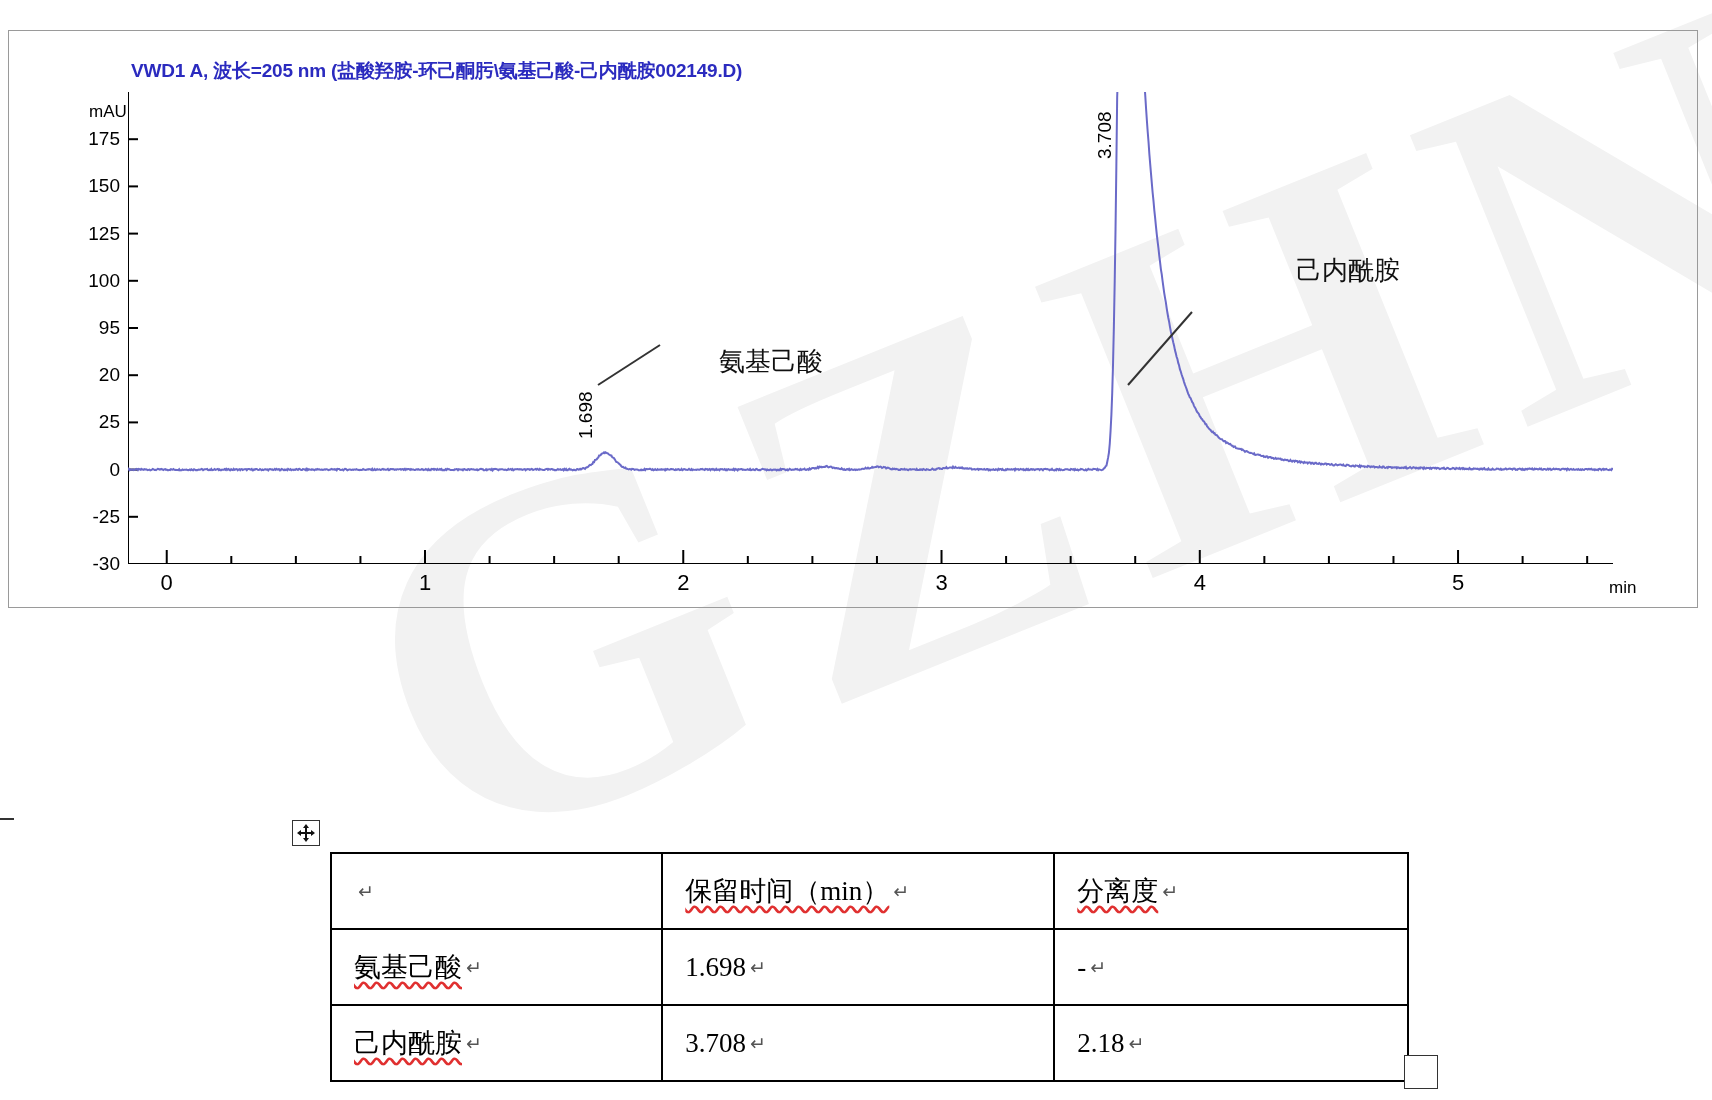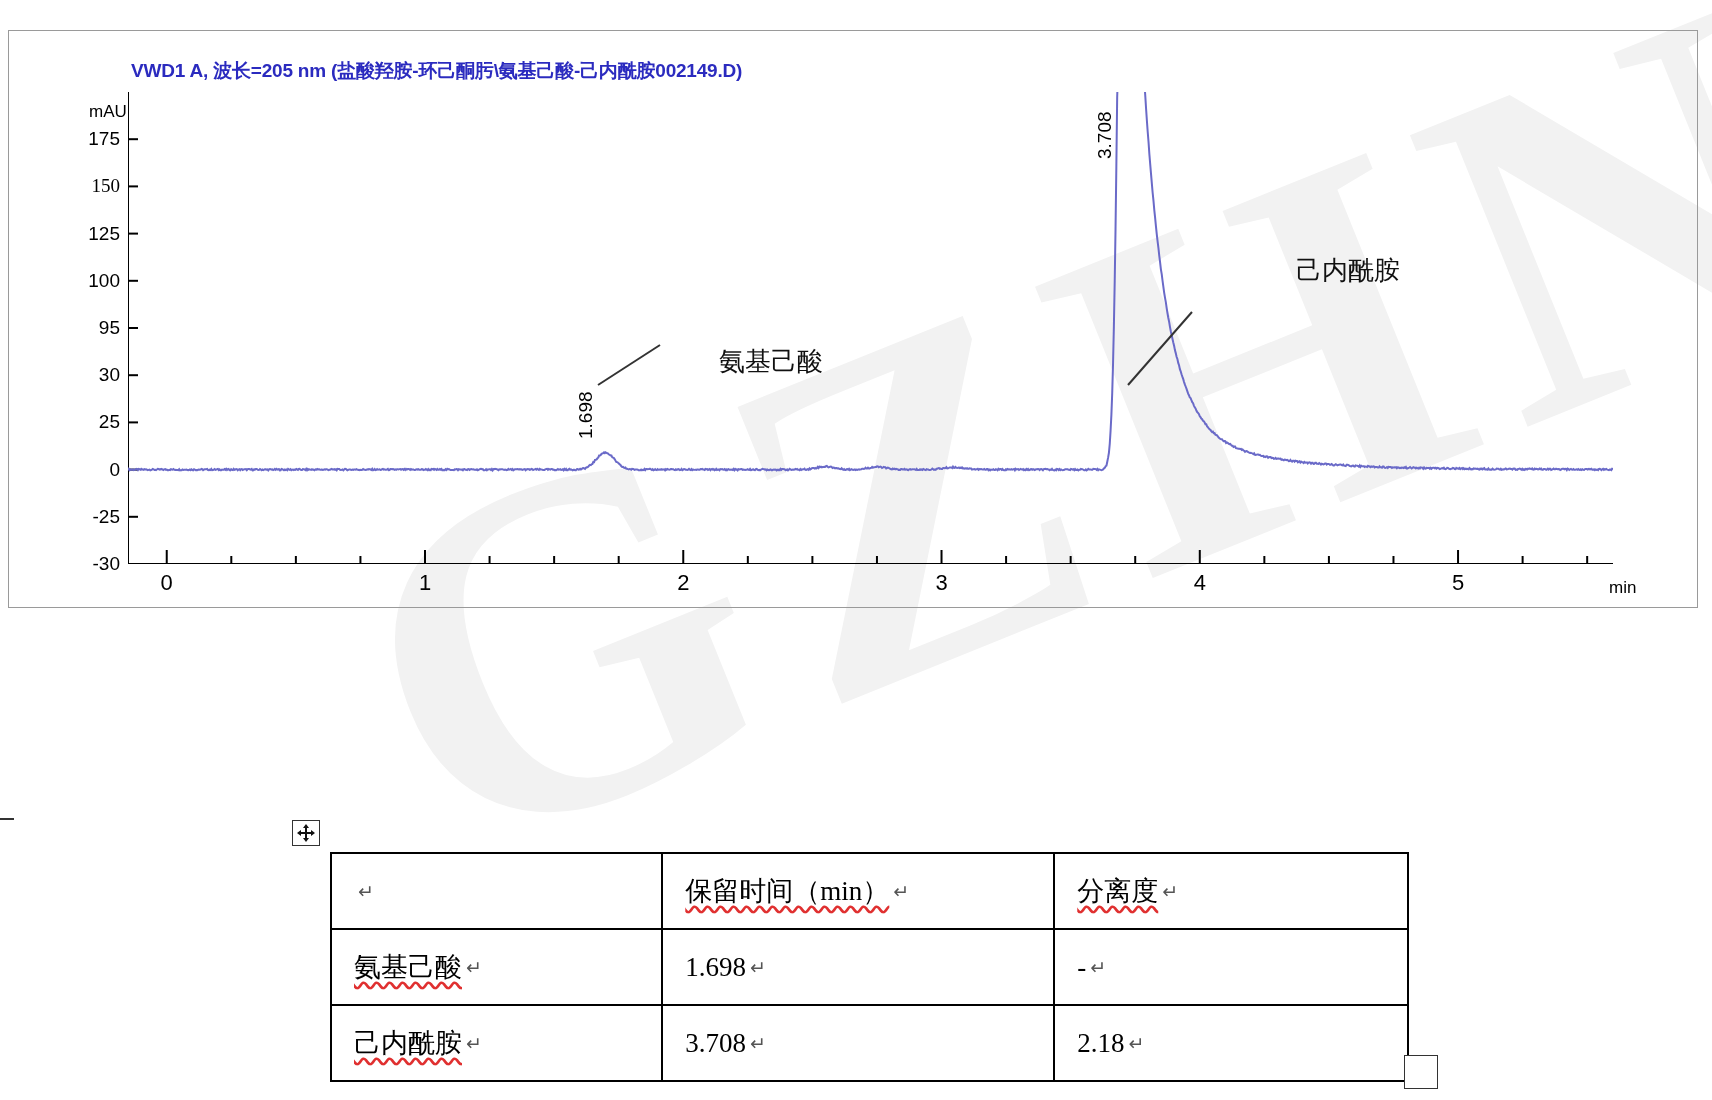--- a/index.html
+++ b/index.html
@@ -229,25 +229,25 @@
 <div class="chrom-title">VWD1 A, 波长=205 nm (盐酸羟胺-环己酮肟\氨基己酸-己内酰胺002149.D)</div>
 
 <div class="y-axis-label">mAU</div>
 <div class="min-label">min</div>
 
 <div class="ytick-col" id="yticks">
     <div class="ytick" style="top: 472px;">-30</div>
     <div class="ytick" style="top: 424.8px;">-25</div>
     <div class="ytick" style="top: 377.6px;">0</div>
     <div class="ytick" style="top: 330.4px;">25</div>
-    <div class="ytick" style="top: 283.2px;">30</div>
+    <div class="ytick" style="top: 283.2px;">20</div>
     <div class="ytick" style="top: 236px;">95</div>
     <div class="ytick" style="top: 188.8px;">100</div>
     <div class="ytick" style="top: 141.6px;">125</div>
-    <div class="ytick" style="top: 94.4px; font-family: Liberation Serif, serif;">150</div>
+    <div class="ytick" style="top: 94.4px;">150</div>
     <div class="ytick" style="top: 47.2px;">175</div>
   </div>
 <div class="xtick-row" id="xticks">
     <div class="xtick" style="left: 38.7391px;">0</div>
     <div class="xtick" style="left: 297px;">1</div>
     <div class="xtick" style="left: 555.261px;">2</div>
     <div class="xtick" style="left: 813.522px;">3</div>
     <div class="xtick" style="left: 1071.78px;">4</div>
     <div class="xtick" style="left: 1330.04px;">5</div>
   </div>

